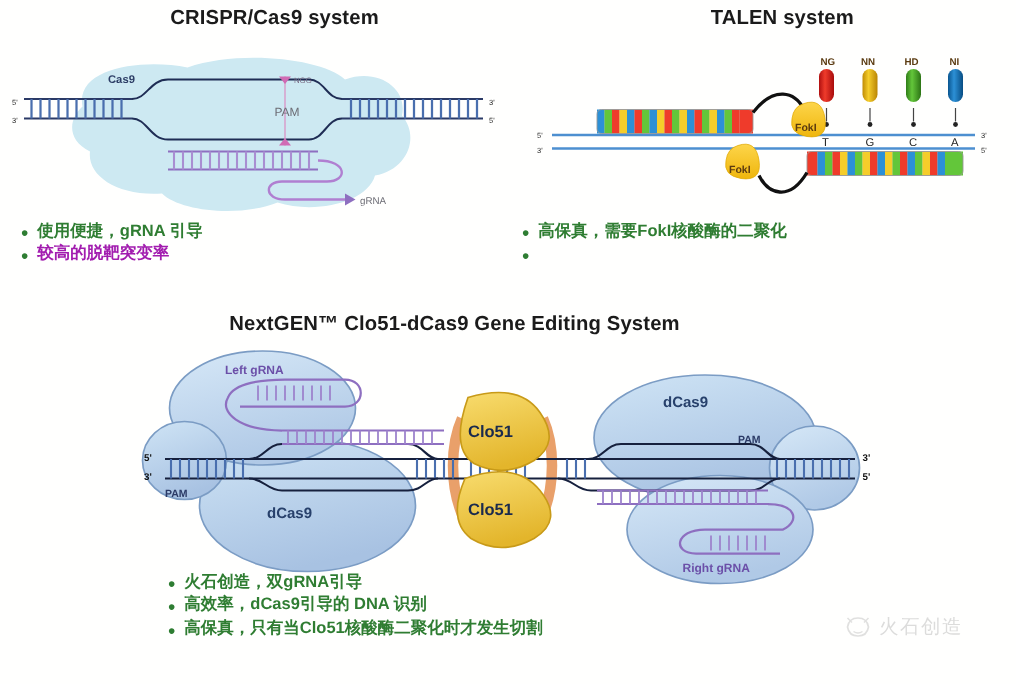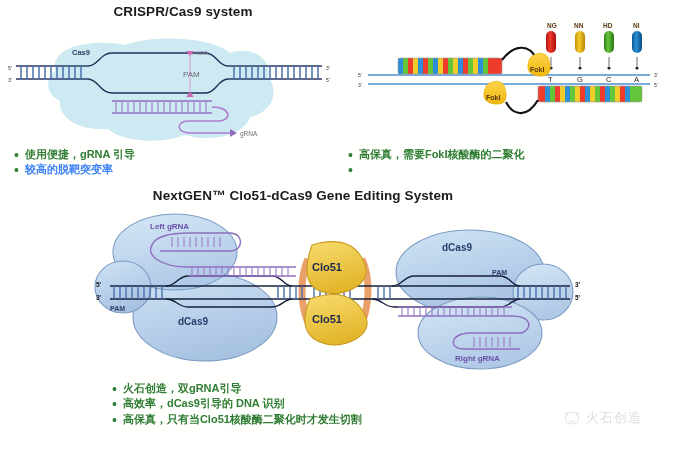--- a/index.html
+++ b/index.html
@@ -12,21 +12,21 @@
   .panel{position:absolute;}
   .ptitle{
     font-weight:bold;font-size:13.5px;color:#1b1b1b;
     text-align:center;letter-spacing:.1px;white-space:nowrap;padding-left:26px;
   }
   .bullets{position:absolute;}
   .bullet{display:flex;align-items:flex-start;white-space:nowrap;line-height:1.18;}
   .bdot{color:#2e7d32;font-size:14px;margin-right:6px;line-height:1.1;}
   .btxt{font-size:11px;font-weight:bold;}
   .green{color:#2f7d32;}
-  .red{color:#3b82f6;}
+  .red{color:#a21caf;}
   svg{display:block;overflow:visible;}
   .wm{position:absolute;opacity:.30;display:flex;align-items:center;gap:4px;}
   .wm-txt{font-size:13px;color:#8d8d8d;font-weight:normal;letter-spacing:1px;}
 </style>
 </head>
 <body>
 
 <div class="panel" style="left:0px;top:4px;width:340px;">
 
   <div class="ptitle">CRISPR/Cas9 system</div>
@@ -131,20 +131,21 @@
     <span class="btxt green">使用便捷，gRNA 引导</span>
   </div>
   <div class="bullet">
     <span class="bdot">•</span>
     <span class="btxt red">较高的脱靶突变率</span>
   </div>
 </div>
 
 <div class="panel" style="left:340px;top:4px;width:337px;">
 
+  <div class="ptitle">TALEN system</div>
 
   <svg width="337" height="130" viewBox="0 0 337 130" style="margin-top:6px">
     <defs>
       <linearGradient id="fokGrad" x1="0" y1="0" x2="0" y2="1">
         <stop offset="0%" stop-color="#fdd54a"></stop>
           <stop offset="100%" stop-color="#efb60d"></stop>
       </linearGradient>
       <linearGradient id="swR" x1="0" y1="0" x2="1" y2="0">
         <stop offset="0%" stop-color="#b01010"></stop>
           <stop offset="40%" stop-color="#ef3b2b"></stop>
@@ -266,21 +267,21 @@
 <div class="bullets" style="left:348px;top:148px;">
   <div class="bullet">
     <span class="bdot">•</span>
     <span class="btxt green">高保真，需要FokI核酸酶的二聚化</span>
   </div>
   <div class="bullet">
     <span class="bdot">•</span>
   </div>
 </div>
 
-<div class="panel" style="left:0px;top:188px;width:580px;">
+<div class="panel" style="left:0px;top:208px;width:580px;">
 
   <div class="ptitle">NextGEN™ Clo51-dCas9 Gene Editing System</div>
 
   <svg width="677" height="165" viewBox="0 0 677 165" style="margin-top:4px">
     <defs>
       <linearGradient id="lobeGrad" x1="0" y1="0" x2="0.4" y2="1">
         <stop offset="0%" stop-color="#cfe4f5"></stop>
           <stop offset="100%" stop-color="#a8c2e2"></stop>
       </linearGradient>
       <linearGradient id="lobeGrad2" x1="0" y1="0" x2="0.4" y2="1">

